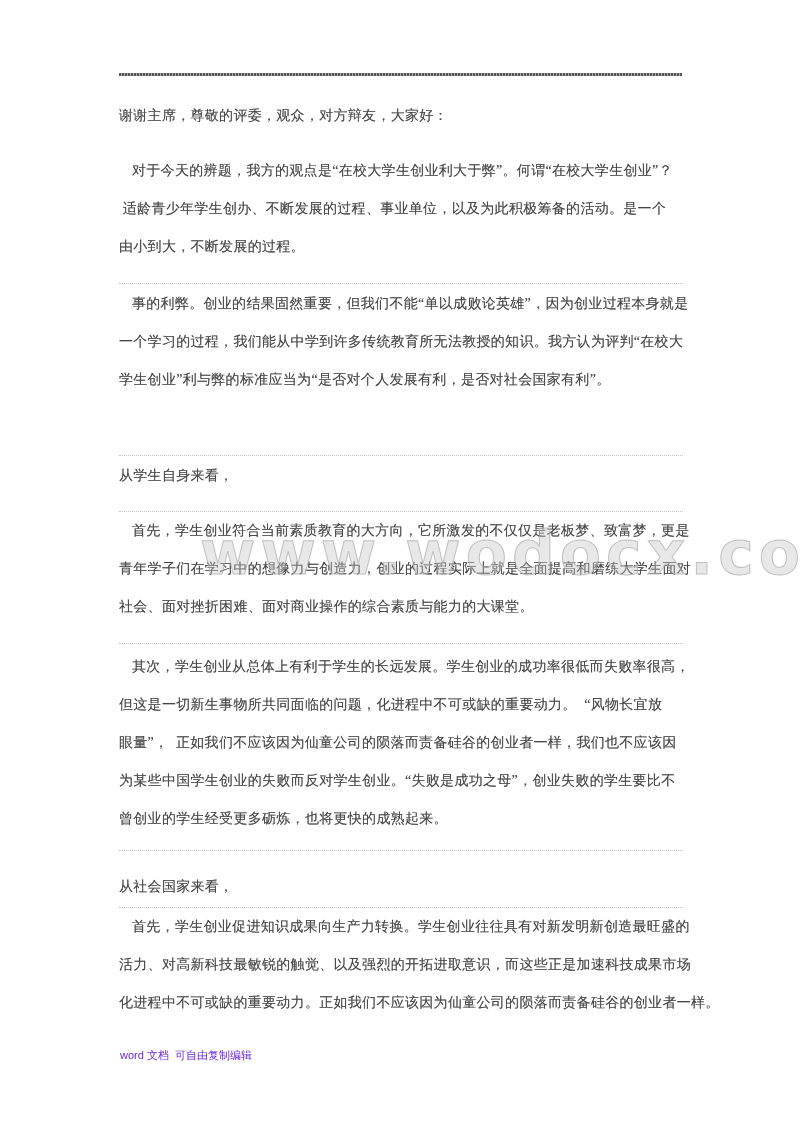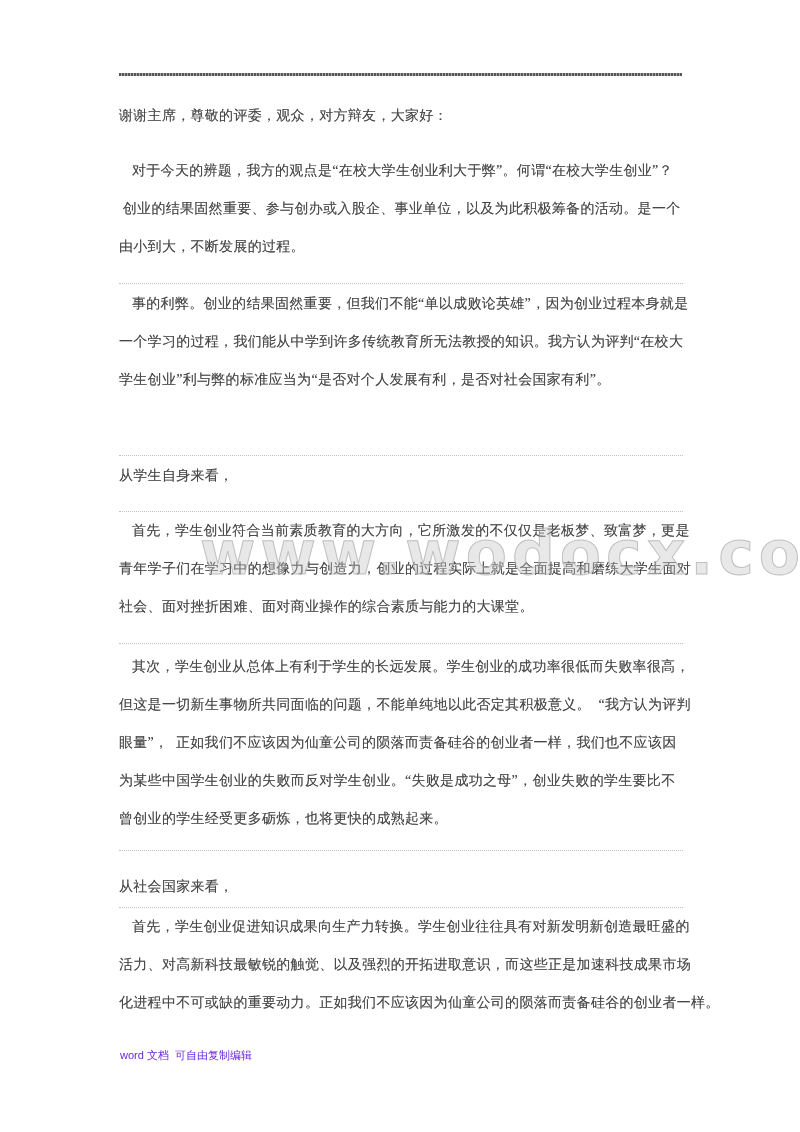--- a/index.html
+++ b/index.html
@@ -74,21 +74,21 @@
 <div class="page">
 
   <div class="rule-top"></div>
 
   <div class="block" style="top:97px">
     <div class="line">谢谢主席，尊敬的评委，观众，对方辩友，大家好：</div>
   </div>
 
   <div class="block indent" style="top:152px">
     <div class="line">对于今天的辨题，我方的观点是“在校大学生创业利大于弊”。何谓“在校大学生创业”？</div>
-    <div class="line"> 创业的结果固然重要、参与创办或入股企、事业单位，以及为此积极筹备的活动。是一个</div>
+    <div class="line"> 适龄青少年学生创办、不断发展的过程、事业单位，以及为此积极筹备的活动。是一个</div>
     <div class="line">由小到大，不断发展的过程。</div>
   </div>
 
   <div class="divider" style="top:283px"></div>
 
   <div class="block indent" style="top:285px">
     <div class="line">事的利弊。创业的结果固然重要，但我们不能“单以成败论英雄”，因为创业过程本身就是</div>
     <div class="line">一个学习的过程，我们能从中学到许多传统教育所无法教授的知识。我方认为评判“在校大</div>
     <div class="line">学生创业”利与弊的标准应当为“是否对个人发展有利，是否对社会国家有利”。</div>
   </div>
@@ -104,21 +104,21 @@
   <div class="block indent" style="top:512px">
     <div class="line">首先，学生创业符合当前素质教育的大方向，它所激发的不仅仅是老板梦、致富梦，更是</div>
     <div class="line">青年学子们在学习中的想像力与创造力，创业的过程实际上就是全面提高和磨练大学生面对</div>
     <div class="line">社会、面对挫折困难、面对商业操作的综合素质与能力的大课堂。</div>
   </div>
 
   <div class="divider" style="top:643px"></div>
 
   <div class="block indent" style="top:648px">
     <div class="line">其次，学生创业从总体上有利于学生的长远发展。学生创业的成功率很低而失败率很高，</div>
-    <div class="line">但这是一切新生事物所共同面临的问题，不能单纯地以此否定其积极意义。  “我方认为评判</div>
+    <div class="line">但这是一切新生事物所共同面临的问题，化进程中不可或缺的重要动力。  “风物长宜放</div>
     <div class="line">眼量”，  正如我们不应该因为仙童公司的陨落而责备硅谷的创业者一样，我们也不应该因</div>
     <div class="line">为某些中国学生创业的失败而反对学生创业。“失败是成功之母”，创业失败的学生要比不</div>
     <div class="line">曾创业的学生经受更多砺炼，也将更快的成熟起来。</div>
   </div>
 
   <div class="divider" style="top:850px"></div>
 
   <div class="block" style="top:868px">
     <div class="line">从社会国家来看，</div>
   </div>

